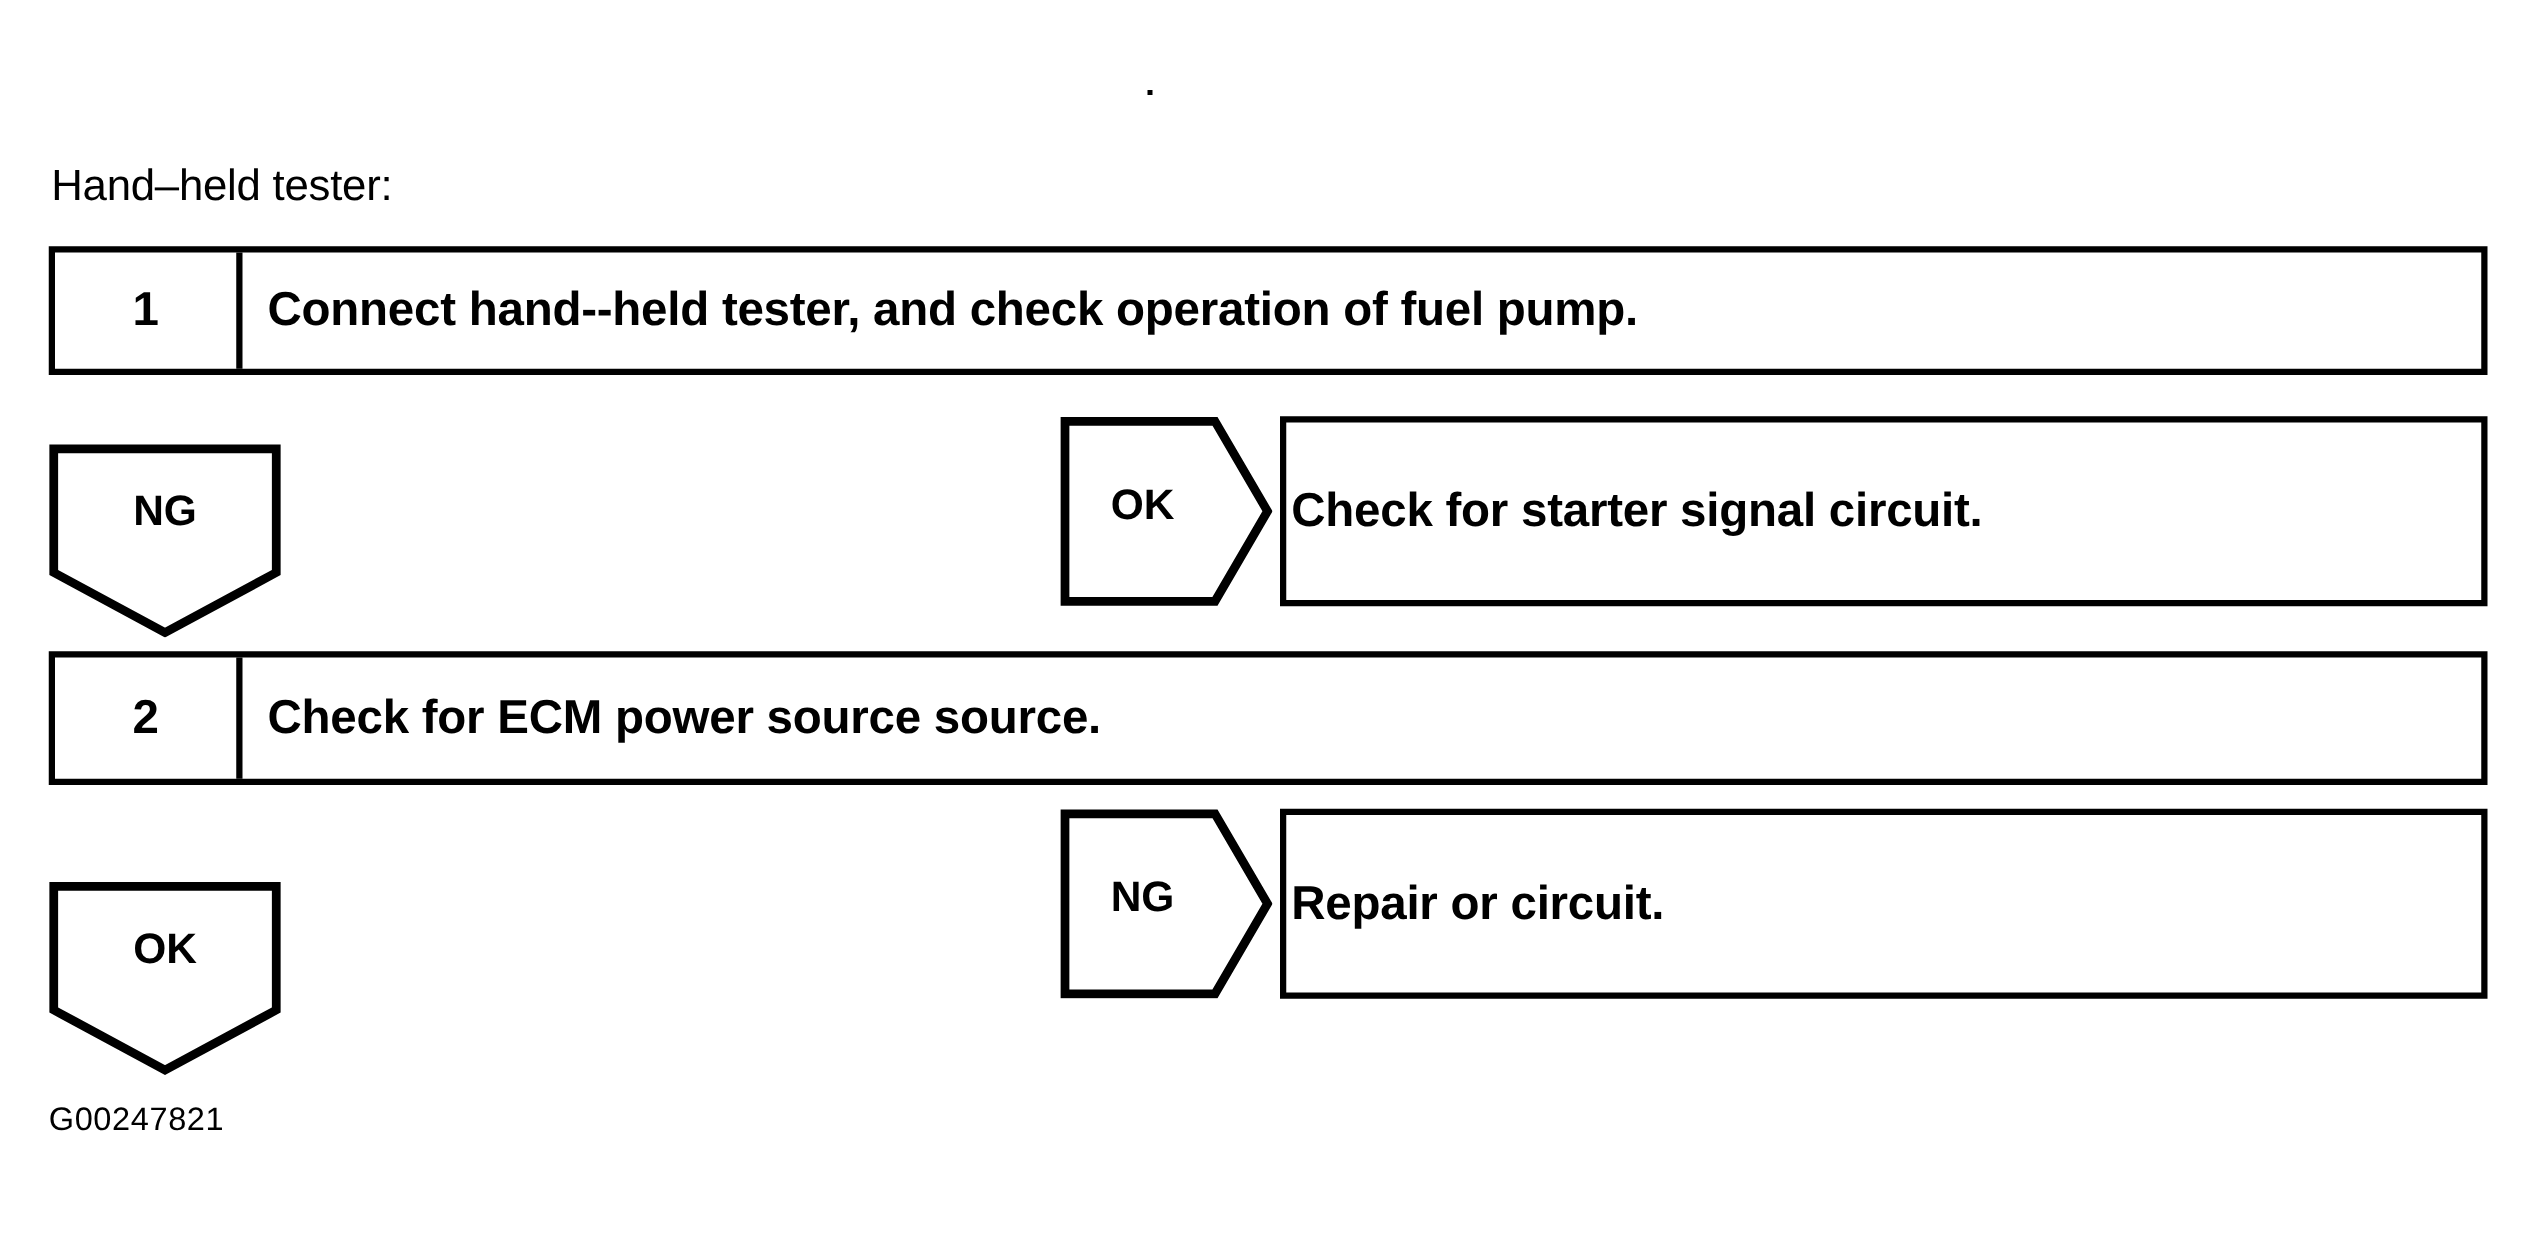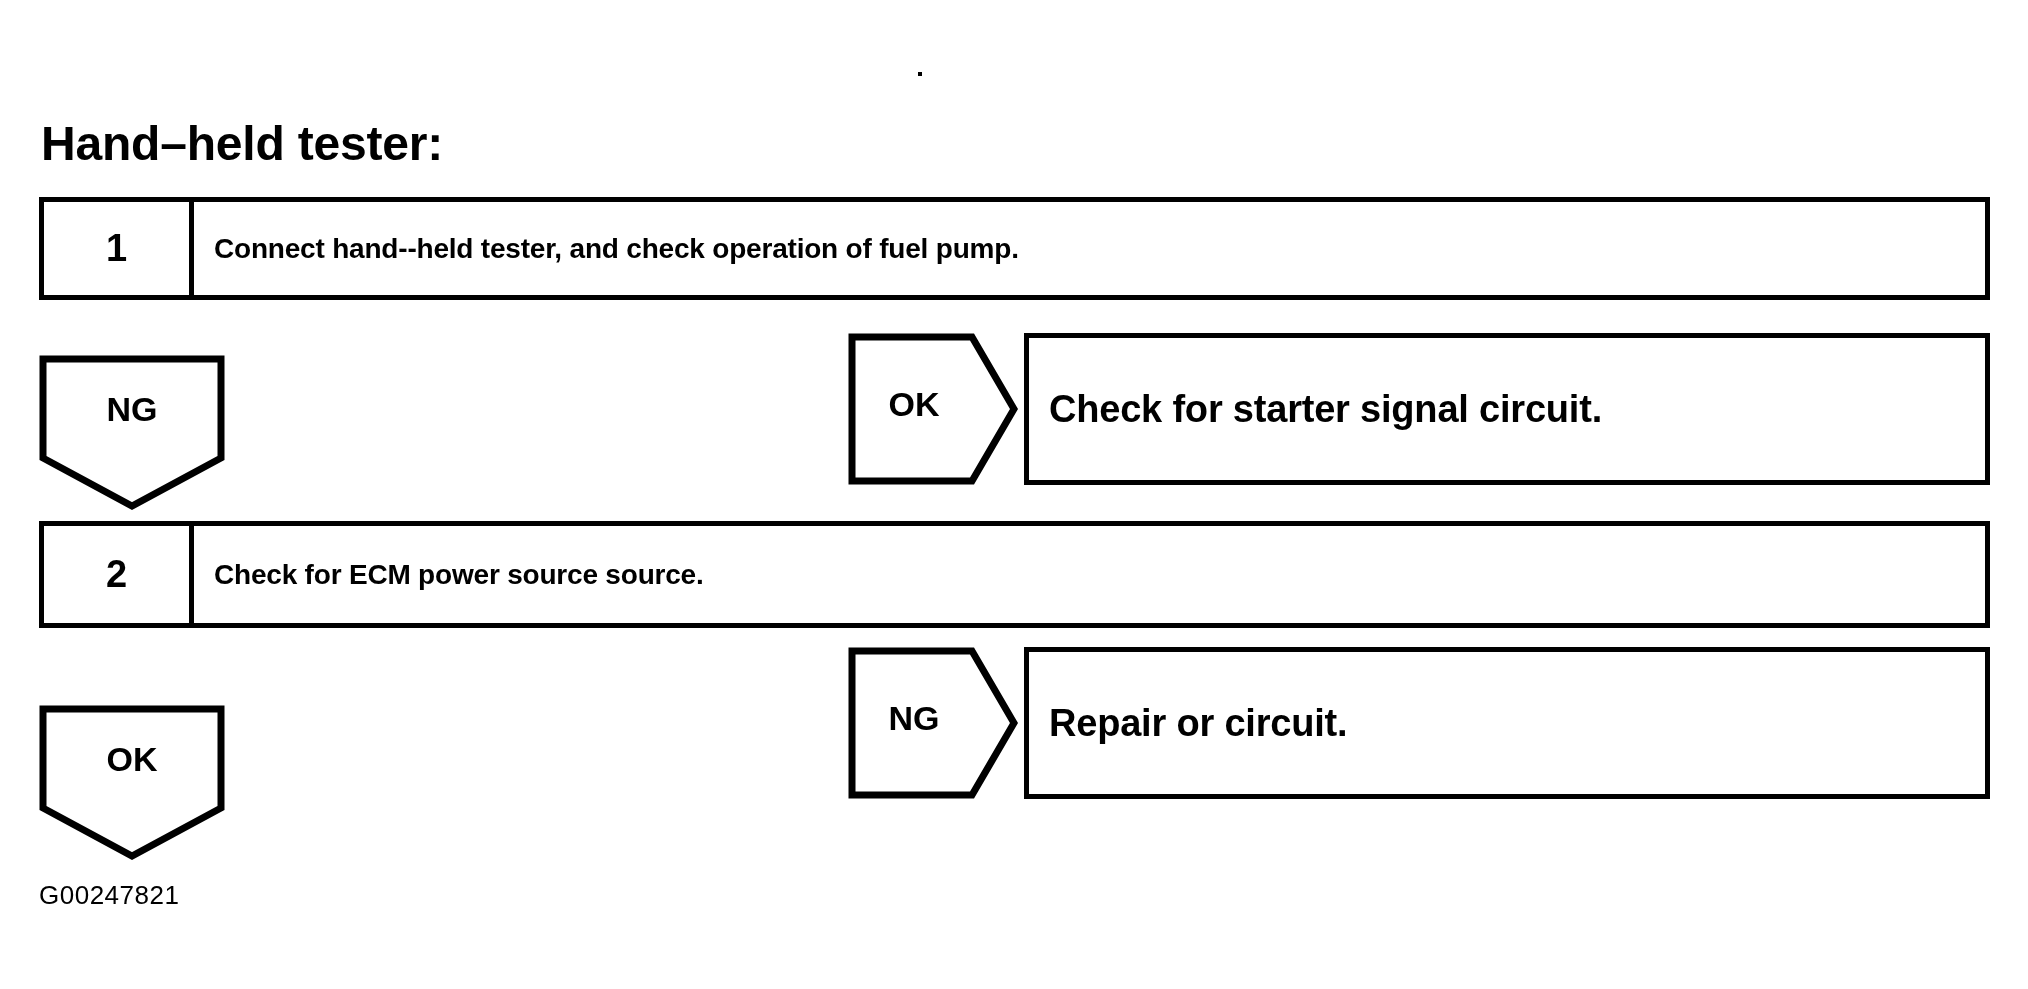--- a/index.html
+++ b/index.html
@@ -16,23 +16,23 @@
     width: 2028px;
     height: 989px;
     background: #ffffff;
     overflow: hidden;
   }
 
   
   .heading {
     position: absolute;
     left: 41px;
-    top: 120px;
-    font-size: 48px;
-    font-weight: bold;
+    top: 131px;
+    font-size: 35px;
+    font-weight: normal;
     letter-spacing: -0.2px;
     white-space: nowrap;
     line-height: 1;
   }
 
   
   .speck {
     position: absolute;
     left: 918px;
     top: 72px;
@@ -58,21 +58,21 @@
     align-items: center;
     justify-content: center;
     font-size: 38px;
     font-weight: bold;
   }
   .step-text {
     flex: 1;
     display: flex;
     align-items: center;
     padding-left: 20px;
-    font-size: 28px;
+    font-size: 38px;
     font-weight: bold;
     white-space: nowrap;
     letter-spacing: -0.2px;
   }
 
   #step-row-1 { left: 39px; top: 197px; width: 1951px; height: 103px; }
   #step-row-2 { left: 39px; top: 521px; width: 1951px; height: 107px; }
 
   
   .down-arrow {
@@ -112,21 +112,21 @@
   #ng-arrow-right { left: 848px; top: 647px; }
 
   
   .result-box {
     position: absolute;
     box-sizing: border-box;
     border: 5px solid #000;
     background: #fff;
     display: flex;
     align-items: center;
-    padding-left: 20px;
+    padding-left: 4px;
     font-size: 38px;
     font-weight: bold;
     white-space: nowrap;
     letter-spacing: -0.2px;
   }
   #result-box-starter { left: 1024px; top: 333px; width: 966px; height: 152px; }
   #result-box-repair  { left: 1024px; top: 647px; width: 966px; height: 152px; }
 
   
   .figure-id {

